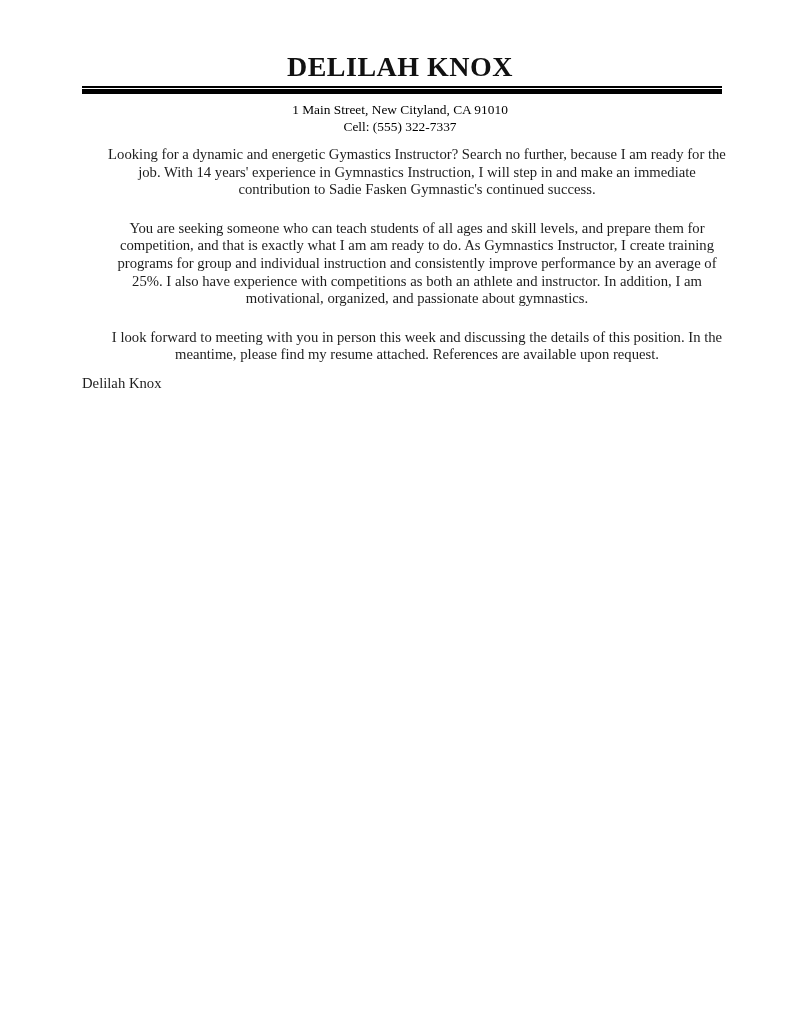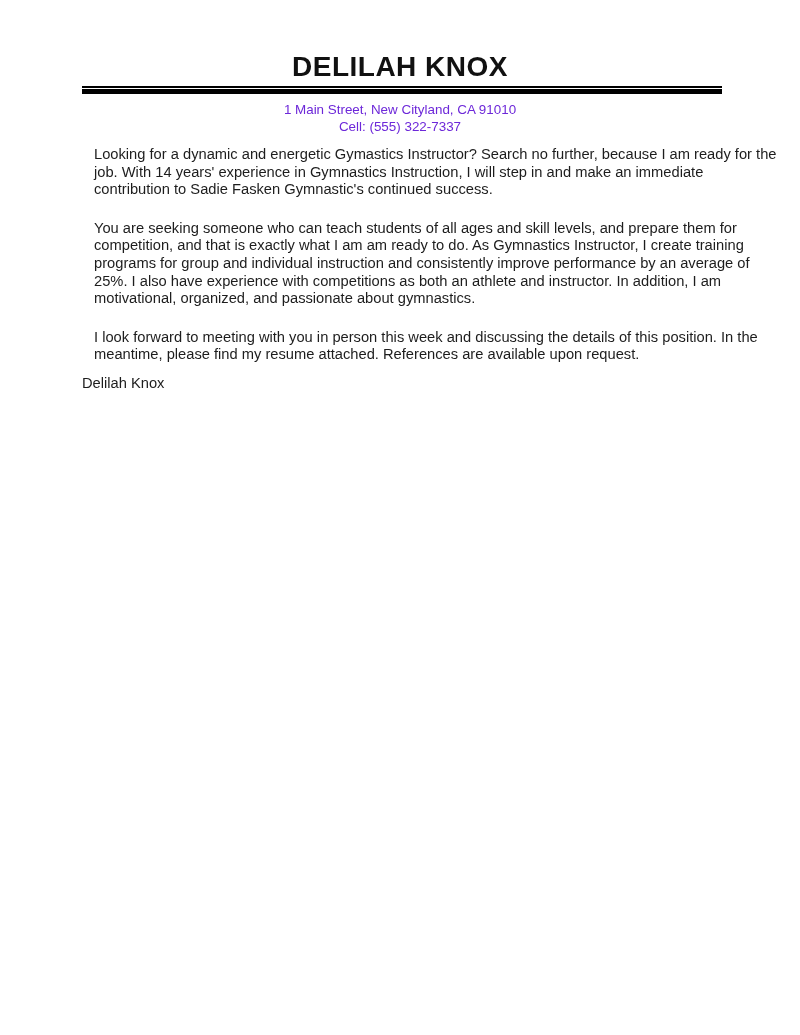--- a/index.html
+++ b/index.html
@@ -6,21 +6,21 @@
     margin: 0;
     padding: 0;
     background: #ffffff;
   }
   .page {
     position: relative;
     width: 800px;
     height: 796px;
     background: #ffffff;
     box-sizing: border-box;
-    font-family: Liberation Sans, sans-serif;
+    font-family: Liberation Serif, serif;
     color: #1d1d1d;
     overflow: hidden;
   }
   
   .letterhead {
     text-align: center;
   }
   .name {
     margin: 0;
     padding-top: 50px;
@@ -42,37 +42,38 @@
     background: #ffffff;
   }
   .divider-thick {
     height: 5px;
     background: #000000;
   }
   .contact {
     margin-top: 7px;
     font-size: 13.4px;
     line-height: 17px;
-    color: #6d28d9;
+    color: #000000;
   }
   
   .letter-body {
     margin: 11px 60px 0 82px;
     font-size: 14.7px;
     line-height: 17.6px;
     text-align: left;
   }
   .letter-body p {
     white-space: pre;   
   }
   .salutation {
     margin: 0 0 14px 0;
   }
   .para {
     margin: 0 0 21px 12px;
+    text-align: center;
   }
   .para-last {
     margin-bottom: 11px;
   }
   .closing {
     margin: 0 0 38px 0;
   }
   .signature {
     margin: 0;
   }

